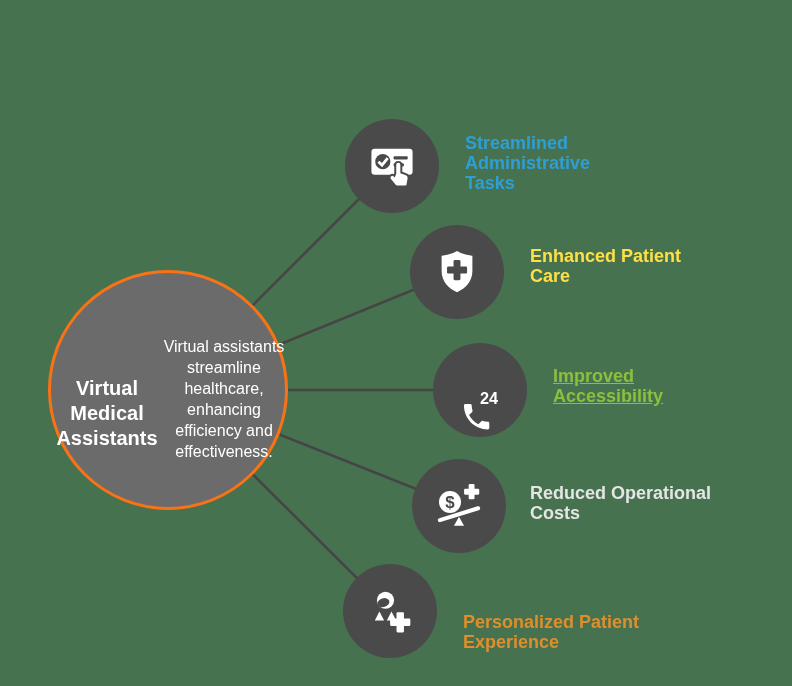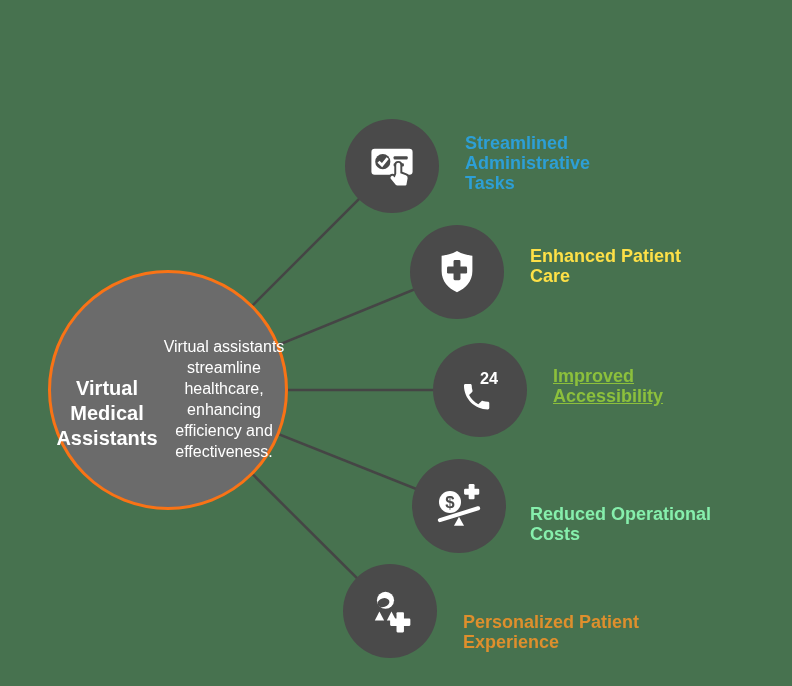--- a/index.html
+++ b/index.html
@@ -85,41 +85,41 @@
 
   <div class="node n2" style="background:#4a4a4a;">
     <svg width="52" height="52" viewBox="0 0 48 48">
       <path d="M24 4.5 c4.6 2.7 10 4.1 14.2 4.4 v14.2 c0 9.5 -6.1 15.9 -14.2 19.6 c-8.1 -3.7 -14.2 -10.1 -14.2 -19.6 V8.9 C14 8.6 19.4 7.2 24 4.5 z" fill="#ffffff"></path>
       <rect x="20.8" y="13" width="6.4" height="18.5" rx="1.2" fill="#4a4a4a"></rect>
       <rect x="14.8" y="19" width="18.5" height="6.4" rx="1.2" fill="#4a4a4a"></rect>
     </svg>
   </div>
   <div class="branch-label l2" style="color: #fde047;">Enhanced Patient Care</div>
 
-  <div class="node n3" style="background:#4a4a4a;">
+  <div class="node n3" style="background:#4a4a4a;align-items:flex-end;">
     <svg width="54" height="54" viewBox="0 0 48 48">
       <g transform="translate(6,15) scale(1.25)">
         <path d="M6.62 10.79c1.44 2.83 3.76 5.14 6.59 6.59l2.2-2.2c.27-.27.67-.36 1.02-.24 1.12.37 2.33.57 3.57.57.55 0 1 .45 1 1V20c0 .55-.45 1-1 1-9.39 0-17-7.61-17-17 0-.55.45-1 1-1h3.5c.55 0 1 .45 1 1 0 1.25.2 2.45.57 3.57.11.35.03.74-.25 1.02l-2.2 2.2z" fill="#ffffff"></path>
       </g>
       <text x="32" y="19" text-anchor="middle" font-family="Liberation Sans, sans-serif" font-weight="bold" font-size="14.5" fill="#ffffff">24</text>
     </svg>
   </div>
   <div class="branch-label l3" style="color: rgb(140, 192, 60); text-decoration: underline;">Improved Accessibility</div>
 
   <div class="node n4" style="background:#4a4a4a;">
     <svg width="54" height="54" viewBox="0 0 48 48">
       <line x1="7" y1="36.5" x2="41" y2="26" stroke="#ffffff" stroke-width="3.6" stroke-linecap="round"></line>
       <path d="M19.5 41.5 L28.5 41.5 L24 33.5 Z" fill="#ffffff"></path>
       <circle cx="16" cy="20.5" r="9.8" fill="#ffffff"></circle>
       <text x="16" y="26" text-anchor="middle" font-family="Liberation Sans, sans-serif" font-weight="bold" font-size="15" fill="#4a4a4a">$</text>
       <rect x="32.6" y="4.5" width="5.2" height="13.5" rx="1" fill="#ffffff"></rect>
       <rect x="28.5" y="8.7" width="13.5" height="5.2" rx="1" fill="#ffffff"></rect>
     </svg>
   </div>
-  <div class="branch-label l4" style="color: #86efac; margin-top: 21px;">Reduced Operational Costs</div>
+  <div class="branch-label l4" style="color: #e5e5e5;">Reduced Operational Costs</div>
 
   <div class="node n5" style="background:#4a4a4a;">
     <svg width="54" height="54" viewBox="0 0 48 48">
       <circle cx="20" cy="14.5" r="7.6" fill="#ffffff"></circle>
       <ellipse cx="18.2" cy="16.6" rx="5.4" ry="3.9" fill="#4a4a4a" transform="rotate(-18 18.2 16.6)"></ellipse>
       <path d="M10.5 32.5 L18.8 32.5 L14.6 24.5 Z" fill="#ffffff"></path>
       <path d="M21.2 32.5 L29.5 32.5 L25.3 24.5 Z" fill="#ffffff"></path>
       <rect x="29.8" y="25" width="6.6" height="18" rx="1" fill="#ffffff"></rect>
       <rect x="24.1" y="30.7" width="18" height="6.6" rx="1" fill="#ffffff"></rect>
     </svg>

